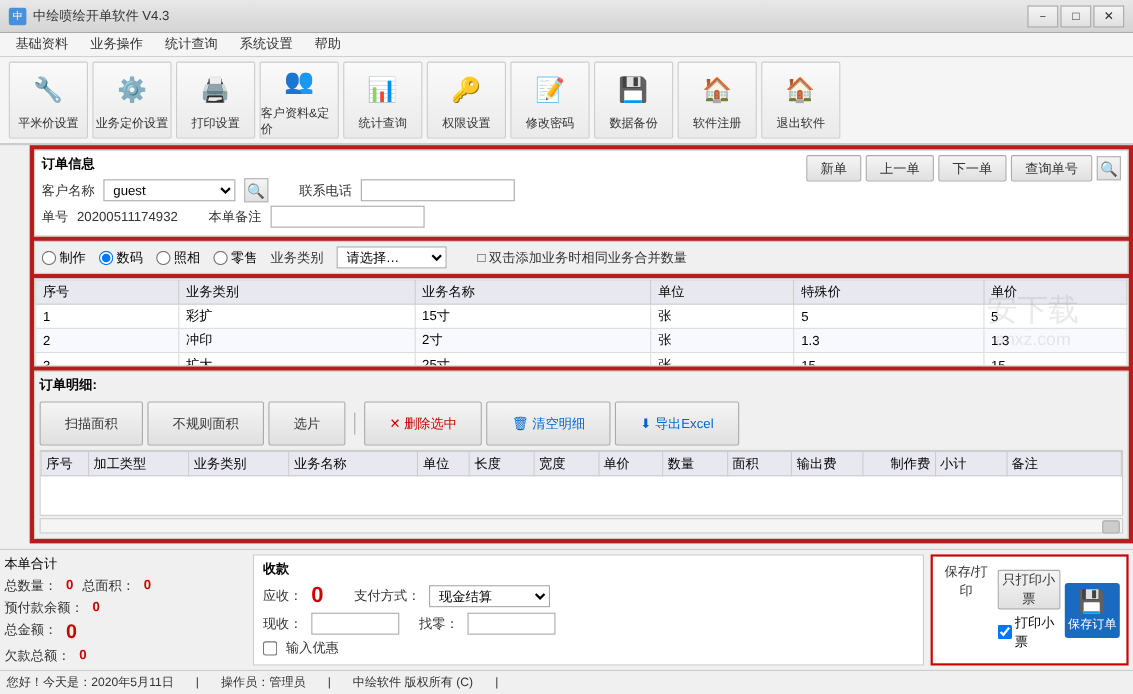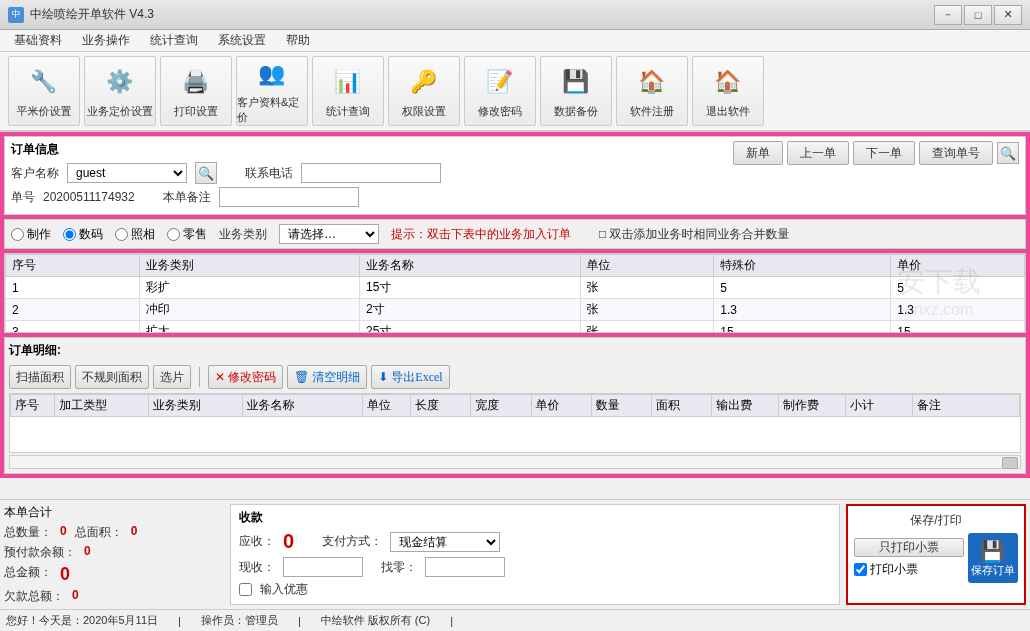--- a/index.html
+++ b/index.html
@@ -202,29 +202,28 @@
     .service-table tr:nth-child(even) td { background: #f8f8ff; }
 
     
     .detail-toolbar {
       display: flex;
       align-items: center;
       gap: 4px;
       padding: 4px 0;
     }
     .detail-btn {
-      height: 24px;
-      padding: 0 6px;
+      height: 40px;
+      padding: 0 22px;
       border: 1px solid #aaa;
       background: linear-gradient(to bottom, #f5f5f5, #e0e0e0);
       cursor: pointer;
       font-size: 12px;
       color: #333;
       border-radius: 2px;
-      font-family: Liberation Serif, serif;
     }
     .detail-btn.danger { color: #cc0000; }
     .detail-btn.blue { color: #0066cc; }
 
     
     .detail-table {
       width: 100%;
       border-collapse: collapse;
       font-size: 12px;
     }
@@ -284,21 +283,20 @@
       color: #cc0000;
       font-weight: bold;
     }
 
     .bottom-save {
       flex: 0 0 180px;
       border: 2px solid #cc0000;
       background: white;
       padding: 6px;
       display: flex;
-      flex-direction: column;
       gap: 4px;
     }
     .save-title {
       font-size: 12px;
       color: #333;
       text-align: center;
     }
     .save-btn-row {
       display: flex;
       gap: 4px;
@@ -455,21 +453,21 @@
   <div class="tool-btn">
     <div class="tool-icon">🏠</div>
     <span>软件注册</span>
   </div>
   <div class="tool-btn">
     <div class="tool-icon">🏠</div>
     <span>退出软件</span>
   </div>
 </div>
 
-<div style="padding: 4px; background: #ec4899; position: relative;">
+<div style="padding: 4px; background: #b91c1c; position: relative; margin-left: 27px;">
 
   <div class="section">
     <div style="display: flex; justify-content: space-between; align-items: flex-start;">
       <div>
         <div style="font-size:12px; font-weight: bold; margin-bottom: 4px;">订单信息</div>
         <div class="order-info-row">
           <span class="label">客户名称</span>
           <select class="input-field" style="width: 120px;">
             <option>guest</option>
           </select>
@@ -508,21 +506,20 @@
       <span>照相</span>
     </div>
     <div class="radio-item">
       <input type="radio" name="mode" style="">
       <span>零售</span>
     </div>
     <span class="label">业务类别</span>
     <select class="input-field" style="width: 100px;">
       <option>请选择…</option>
     </select>
-    <span class="hint-text">提示：双击下表中的业务加入订单</span>
     <span style="margin-left: 16px; font-size:12px; color:#333;">□ 双击添加业务时相同业务合并数量</span>
   </div>
 
   <div style="border: 1px solid #ccc; background: white; margin-bottom: 4px; height: 80px; overflow: hidden; position: relative;">
     <table class="service-table">
       <thead>
         <tr>
           <th>序号</th>
           <th>业务类别</th>
           <th>业务名称</th>
@@ -565,41 +562,41 @@
     </div>
   </div>
 
   <div style="background: #f0f0f0; border: 1px solid #ccc; padding: 4px;">
     <div style="font-size:12px; font-weight:bold; margin-bottom: 2px;">订单明细:</div>
     <div class="detail-toolbar">
       <button class="detail-btn">扫描面积</button>
       <button class="detail-btn">不规则面积</button>
       <button class="detail-btn">选片</button>
       <div style="width: 1px; height: 20px; background: #aaa; margin: 0 4px;"></div>
-      <button class="detail-btn danger">✕ 修改密码</button>
+      <button class="detail-btn danger">✕ 删除选中</button>
       <button class="detail-btn blue">🗑 清空明细</button>
       <button class="detail-btn blue">⬇ 导出Excel</button>
     </div>
 
     <div class="detail-scroll-area">
       <table class="detail-table">
         <thead>
           <tr>
             <th style="width:30px;">序号</th>
             <th style="width:70px;">加工类型</th>
             <th style="width:70px;">业务类别</th>
             <th style="width:90px;">业务名称</th>
             <th style="width:36px;">单位</th>
             <th style="width:45px;">长度</th>
             <th style="width:45px;">宽度</th>
             <th style="width:45px;">单价</th>
             <th style="width:45px;">数量</th>
             <th style="width:45px;">面积</th>
             <th style="width:50px;">输出费</th>
-            <th style="width:50px;">制作费</th>
+            <th style="width:50px;text-align:right;">制作费</th>
             <th style="width:50px;">小计</th>
             <th style="width:80px;">备注</th>
           </tr>
         </thead>
         <tbody></tbody>
       </table>
     </div>
 
     <div class="horiz-scrollbar">
       <div class="horiz-scrollbar-thumb"></div>

